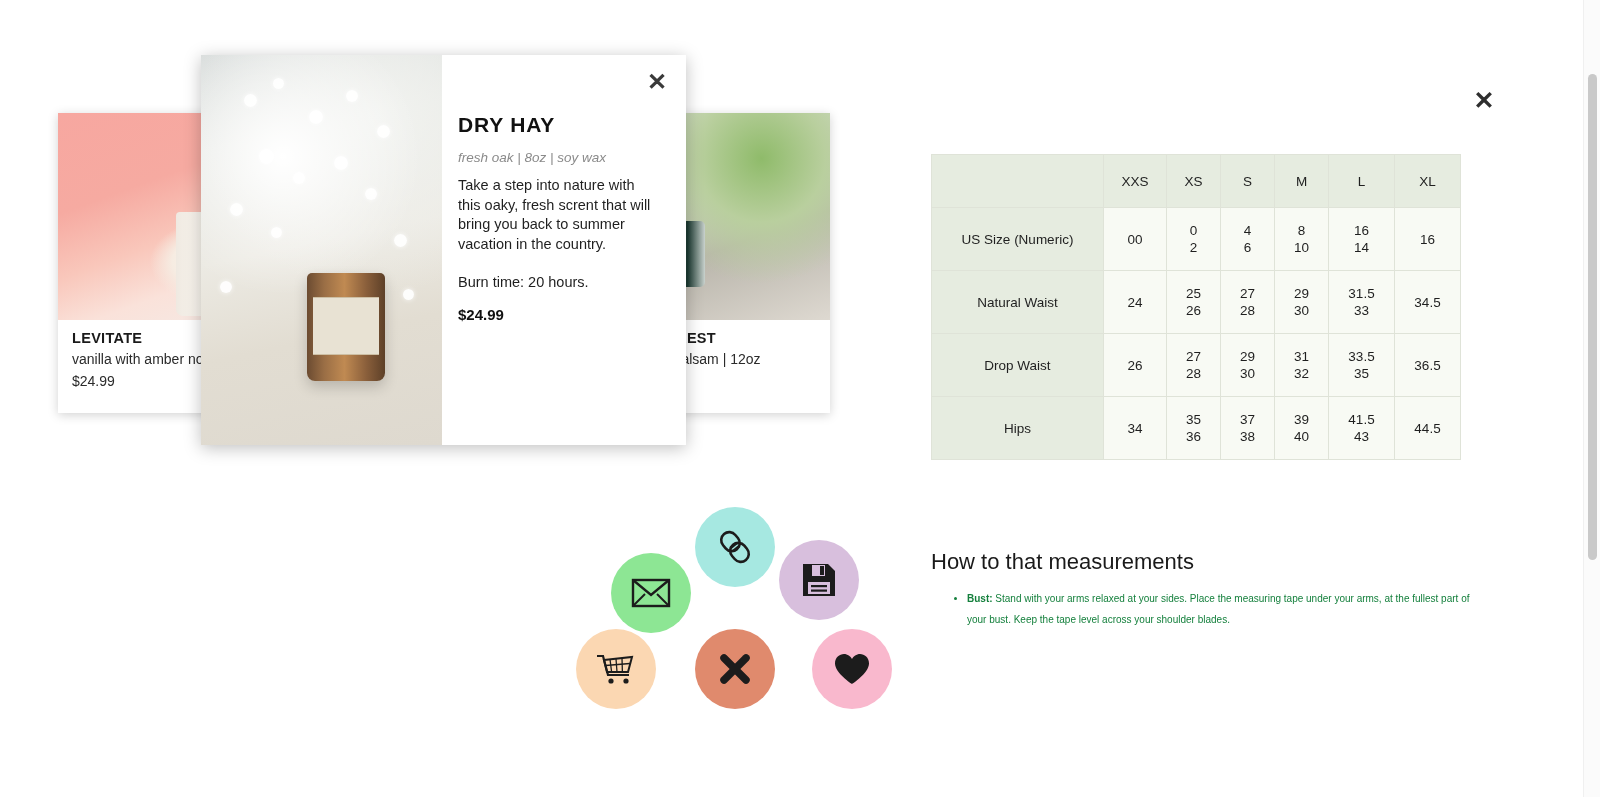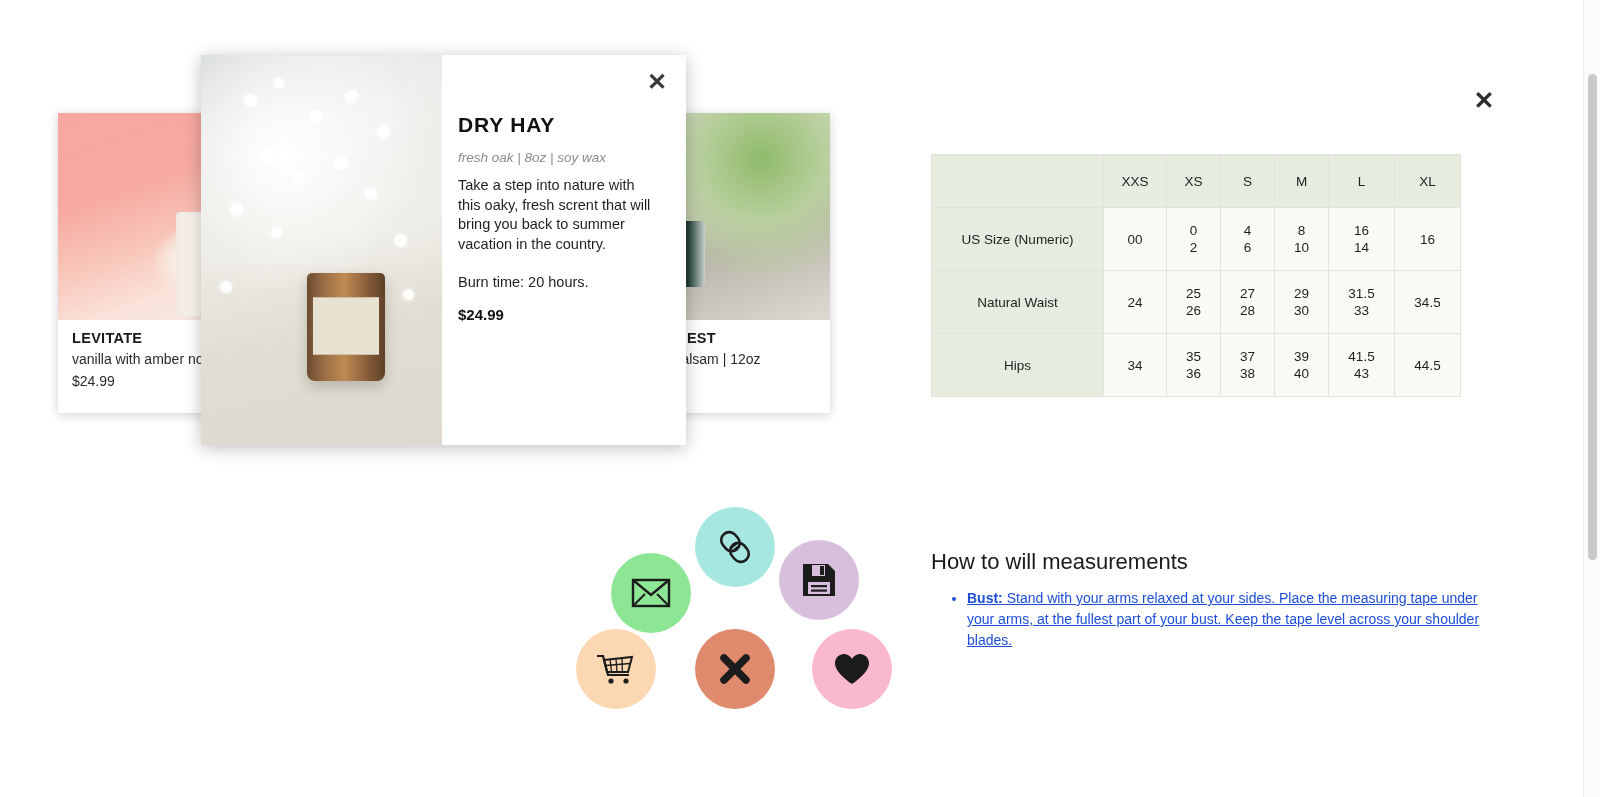--- a/index.html
+++ b/index.html
@@ -284,24 +284,23 @@
     font-weight: normal;
     color: #1a1a1a;
     margin: 0;
   }
   #measure-list {
     position: absolute;
     left: 44px; top: 588px;
     width: 520px;
     margin: 0;
     padding: 0 0 0 18px;
-    font-size: 14px;
+    font-size: 10px;
     line-height: 21px;
-    color: #1d4ed8;
-    text-decoration: underline;
+    color: #15803d;
   }
   #measure-list li { margin: 0; }
   #measure-list b { font-weight: bold; }
 
   
   #page-scrollbar {
     position: absolute;
     right: 0; top: 0;
     width: 16px; height: 797px;
     background: #fbfbfb;
@@ -494,36 +493,49 @@
 26</td>
         <td class="cell-stack">27
 28</td>
         <td class="cell-stack">29
 30</td>
         <td class="cell-stack">31.5
 33</td>
         <td class="cell-stack">34.5</td>
       </tr>
       <tr>
+        <th>Drop Waist</th>
+        <td class="cell-stack">26</td>
+        <td class="cell-stack">27
+28</td>
+        <td class="cell-stack">29
+30</td>
+        <td class="cell-stack">31
+32</td>
+        <td class="cell-stack">33.5
+35</td>
+        <td class="cell-stack">36.5</td>
+      </tr>
+      <tr>
         <th>Hips</th>
         <td class="cell-stack">34</td>
         <td class="cell-stack">35
 36</td>
         <td class="cell-stack">37
 38</td>
         <td class="cell-stack">39
 40</td>
         <td class="cell-stack">41.5
 43</td>
         <td class="cell-stack">44.5</td>
       </tr>
     </tbody>
   </table>
 
-  <h2 id="measure-heading">How to will measurements</h2>
+  <h2 id="measure-heading">How to that measurements</h2>
 
   <ul id="measure-list">
     <li><b>Bust:</b><span> Stand with your arms relaxed at your sides. Place the measuring tape under your arms, at the fullest part of your bust. Keep the tape level across your shoulder blades.</span></li>
   </ul>
 
 </div>
 
 <div id="page-scrollbar">
   <div id="page-scrollbar-thumb"></div>
 </div>

